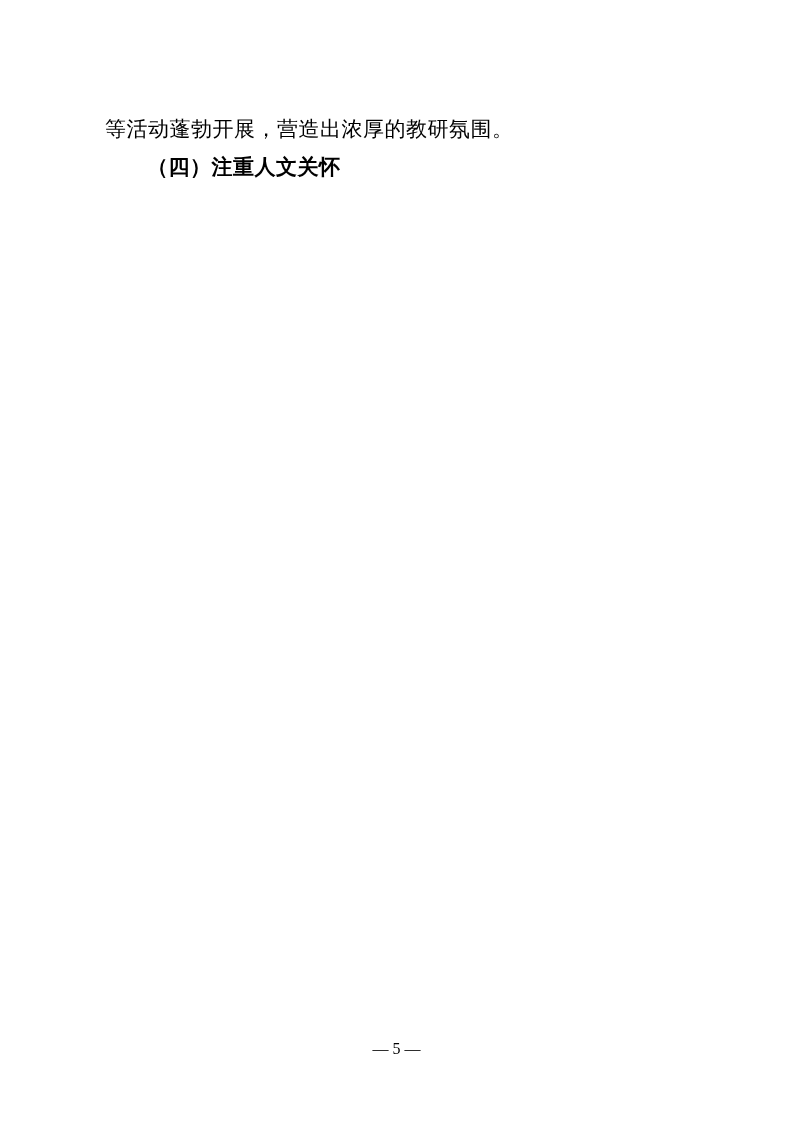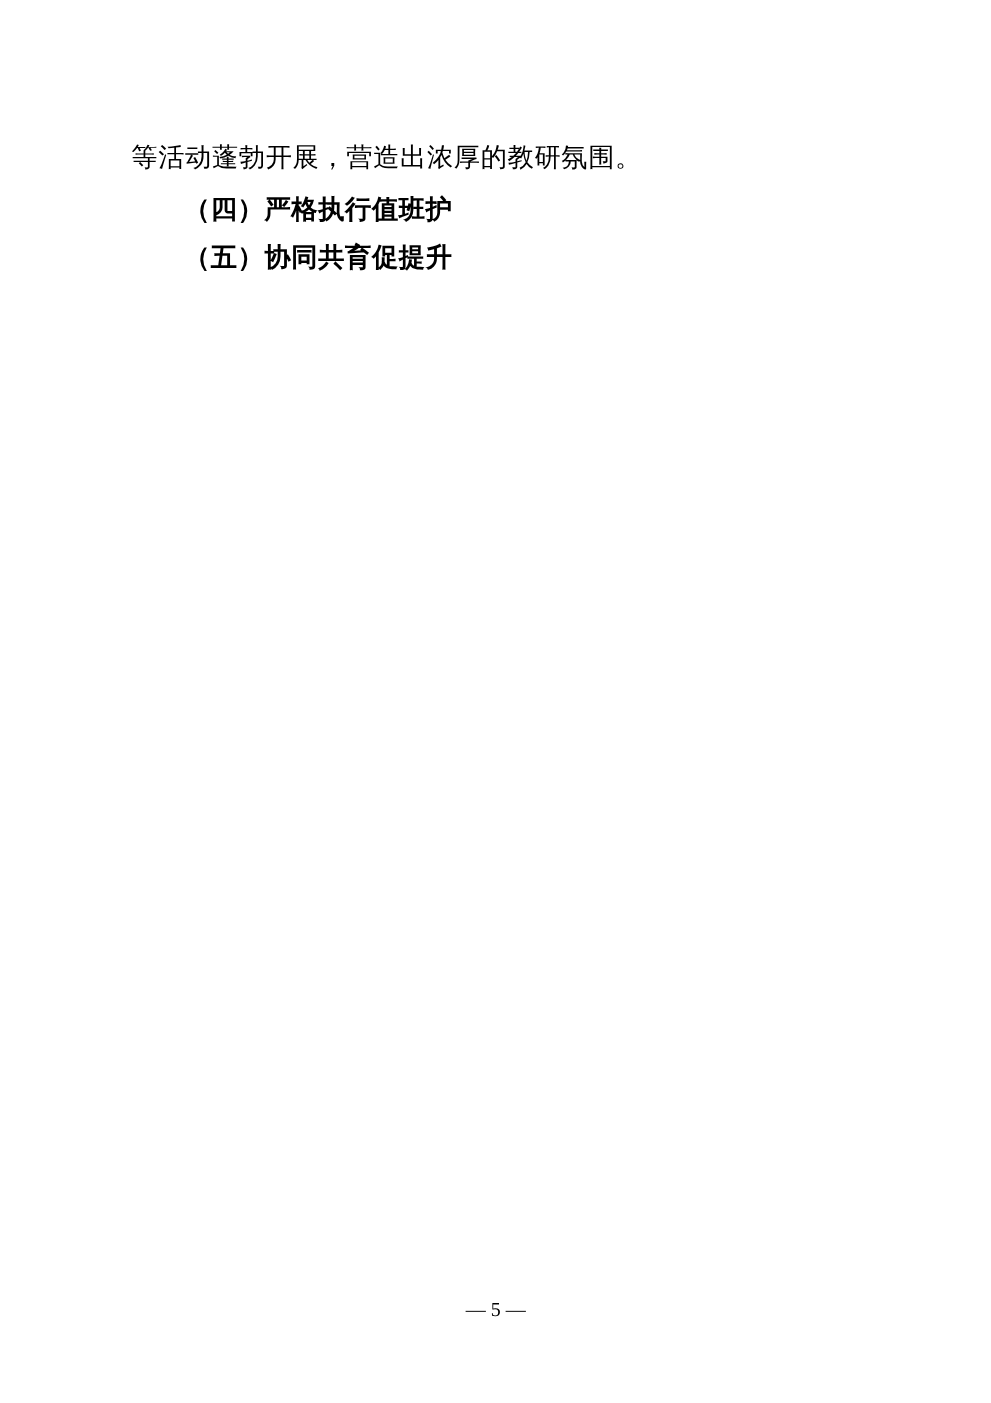--- a/index.html
+++ b/index.html
@@ -34,45 +34,43 @@
   }
   .para {
     text-indent: 2em;
   }
   .heading {
     text-indent: 2em;
     font-weight: bold;
   }
   .continuation {
     text-indent: 0;
-    font-family: Liberation Mono, monospace;
   }
   .footer {
     position: absolute;
     left: 0;
     right: 0;
     top: 1040px;
     text-align: center;
     font-size: 16px;
     color: #000000;
     font-family: "Liberation Serif", "DejaVu Serif", serif;
   }
 </style>
 </head>
 <body>
 
 <div class="page">
 
   <div class="content">
     <p class="continuation">等活动蓬勃开展，营造出浓厚的教研氛围。</p>
 
-    <p class="heading">（四）严格执行值班护</p>
+    <p class="heading">（四）注重人文关怀</p>
 
 
-    <p class="heading">（五）协同共育促提升</p>
 
 
 
   </div>
 
   <div class="footer">— 5 —</div>
 
 </div>
 
 </body></html>

